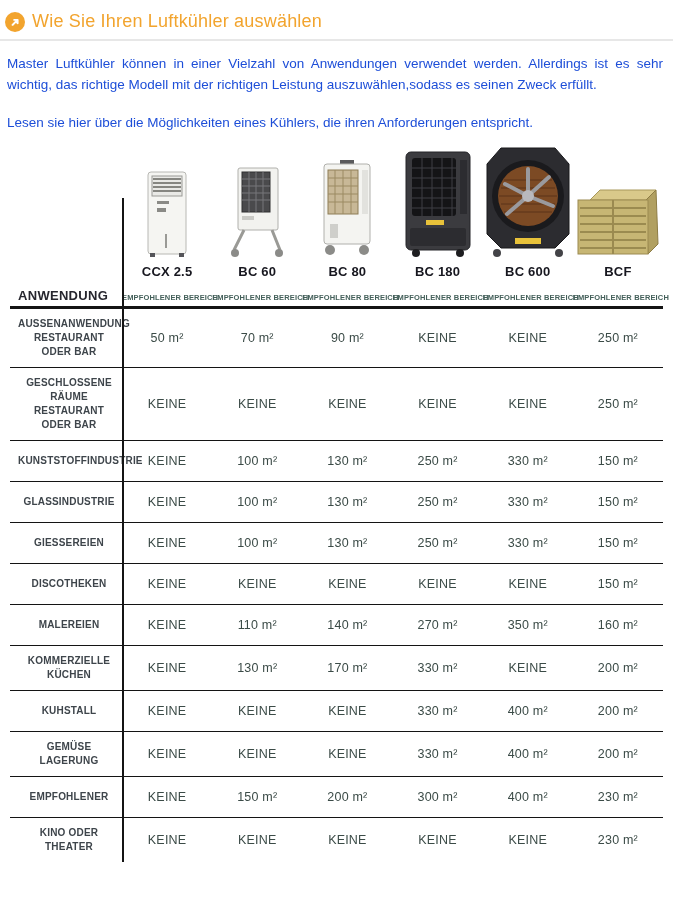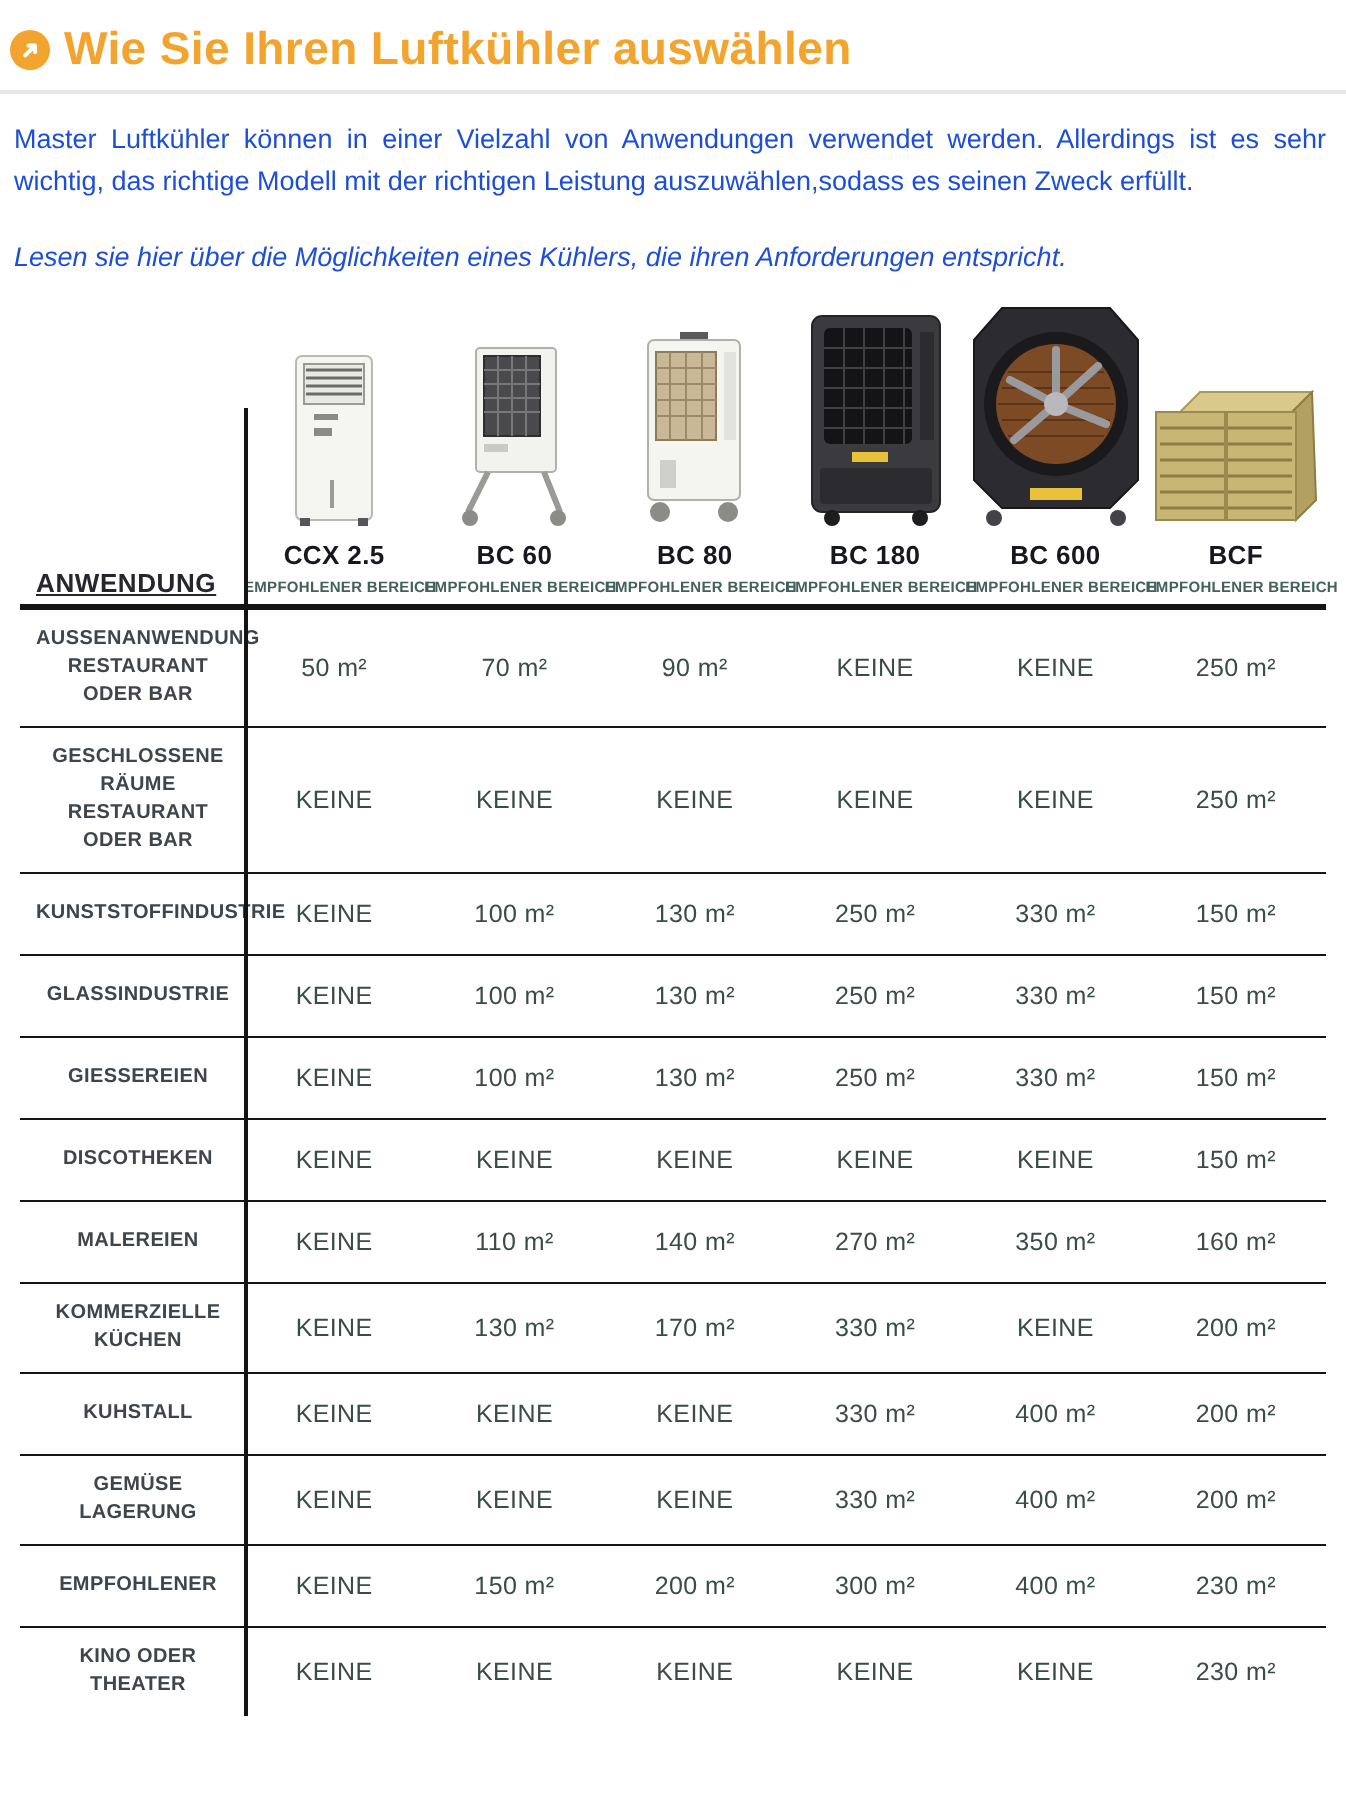--- a/index.html
+++ b/index.html
@@ -12,35 +12,35 @@
   }
   
   .page-header { display:flex; align-items:center; gap:7px; padding:11px 10px 0 5px; }
   .title-icon {
     width:20px; height:20px; border-radius:50%;
     background:#F2A42E; color:#fff;
     display:inline-flex; align-items:center; justify-content:center;
     flex:0 0 auto;
   }
   .title-icon .glyph { display:inline-block; transform:rotate(-45deg); font-size:12px; line-height:1; font-weight:700; }
-  .page-title { font-size:23px; font-weight:700; color:#F2A42E; letter-spacing:.2px; }
+  .page-title { font-size:18px; font-weight:400; color:#F2A42E; letter-spacing:.2px; }
   .divider { border-bottom:2px solid #e7e7e7; margin:7px 0 0 0; }
   
   .intro { margin:13px 10px 0 7px; font-size:13.5px; line-height:1.55; text-align:justify; color:#1d4ed8; }
-  .intro.second { margin-top:17px; text-align:left;font-style:italic; }
+  .intro.second { margin-top:17px; text-align:left; }
   
   .table-wrap { position:relative; margin:12px 10px 0 10px; }
   .vline { position:absolute; left:112px; top:52px; bottom:0; width:2px; background:#141414; }
   table { width:100%; border-collapse:collapse; table-layout:fixed; }
   col.c-label { width:112px; }
   thead th { vertical-align:bottom; padding-bottom:4px; font-weight:700; }
   thead { border-bottom:3px solid #141414; }
-  th.anwendung { text-align:left; font-size:13px; color:#26262e; padding:0 0 3px 8px; letter-spacing:.3px;text-decoration:underline; }
+  th.anwendung { text-align:left; font-size:13px; color:#26262e; padding:0 0 3px 8px; letter-spacing:.3px; }
   .img-box { height:112px; display:flex; align-items:flex-end; justify-content:center; margin-bottom:6px; }
-  .prod-name { font-size:13px; font-weight:700; color:#17171f; text-align:center; margin-bottom:4px; letter-spacing:.2px; }
+  .prod-name { font-size:13px; font-weight:700; color:#17171f; text-align:center; margin-bottom:14px; letter-spacing:.2px; }
   .prod-sub { font-size:7.5px; font-weight:700; color:#44605a; text-align:center; letter-spacing:.15px; white-space:nowrap; }
   tbody tr:not(:first-child) { border-top:1.5px solid #141414; }
   tbody th.row-label {
     text-align:center; font-size:10px; font-weight:700; color:#3e454b;
     padding:8px 2px 8px 8px; line-height:1.4; letter-spacing:.2px;
     white-space:pre-line; vertical-align:middle;
   }
   tbody td {
     text-align:center; font-size:12.5px; color:#3b4b47;
     height:41px; vertical-align:middle; font-weight:400; letter-spacing:.2px;

